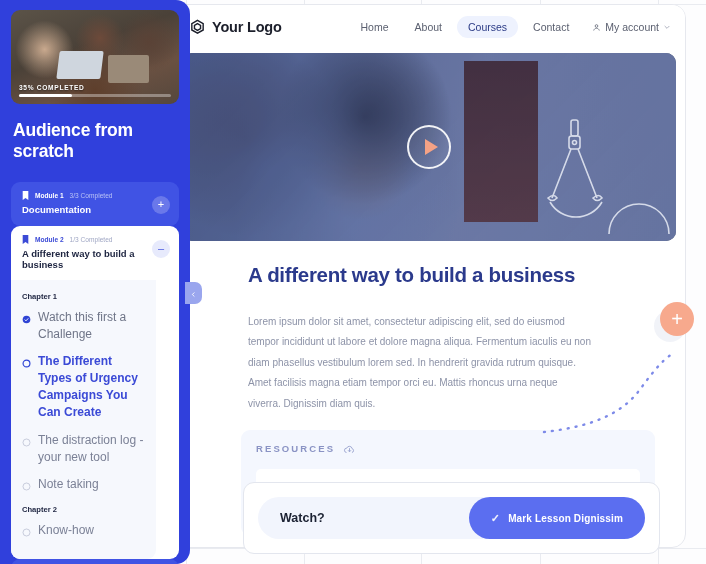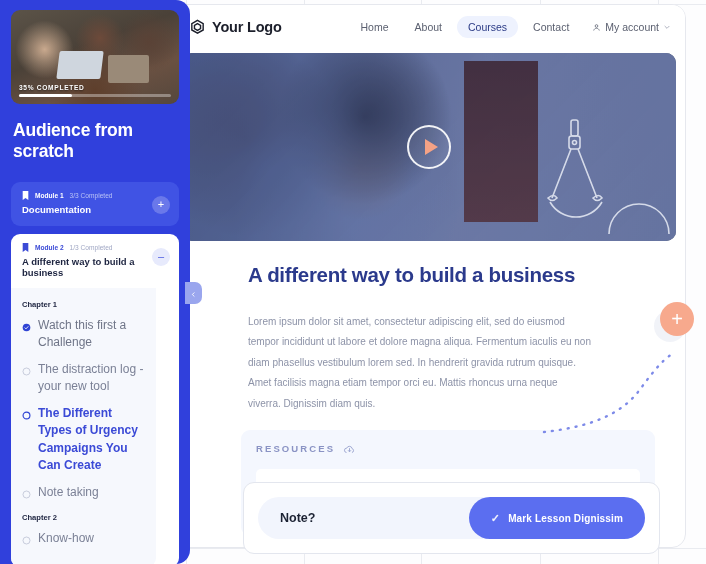--- a/index.html
+++ b/index.html
@@ -213,21 +213,21 @@
   .progress-fill { height: 100%; background: #ffffff; border-radius: 2px; }
 
   .course-title {
     margin: 16px 2px 0 2px;
     font-size: 17.5px; font-weight: 700; color: #ffffff;
     line-height: 1.22; letter-spacing: -0.2px;
   }
 
   .modules { margin-top: 19px; }
   .module {
-    border-radius: 9px; margin-bottom: 8px; position: relative;
+    border-radius: 9px; margin-bottom: 0; position: relative;
     padding: 9px 34px 10px 11px;
     background: #4053e4;
   }
   .module.expanded { background: #ffffff; padding-bottom: 0; }
   .mod-meta { display: flex; align-items: center; gap: 6px; margin-bottom: 4px; }
   .mod-icon { display: block; }
   .mod-num { font-size: 6.6px; font-weight: 700; color: #ffffff; }
   .mod-prog { font-size: 6.6px; color: #b9c2f6; }
   .mod-name { font-size: 9.5px; font-weight: 700; color: #ffffff; line-height: 1.25; }
   .module.expanded .mod-num { color: #3b4ad6; }
@@ -355,21 +355,21 @@
   <svg class="dots" viewBox="0 0 160 100" fill="none">
     <path d="M6 92 C 40 88, 78 80, 100 52 C 112 36, 122 22, 134 14" stroke="#7d8ae8" stroke-width="2.4" stroke-linecap="round" stroke-dasharray="1 7"></path>
   </svg>
 
   <div class="fab">
     <span>+</span>
   </div>
 
   <div class="done-bar">
     <div class="done-inner">
-      <span class="done-label">Note?</span>
+      <span class="done-label">Watch?</span>
       <button class="mark-btn">
         <span class="chk">✓</span>
         <span>Mark Lesson Dignissim</span>
       </button>
     </div>
   </div>
 
   <div class="sidebar">
 
     <div class="course-img">
@@ -420,36 +420,36 @@
           <div class="lesson done">
             <span class="bullet">
               <svg width="9" height="9" viewBox="0 0 20 20">
                   <circle cx="10" cy="10" r="8.5" fill="#2f44d4"></circle>
                   <path d="M6 10.2 L8.8 13 L14 7.4" stroke="#ffffff" stroke-width="2" fill="none"></path>
                 </svg>
             </span>
             <span class="lesson-text">Watch this first a Challenge</span>
           </div>
 
+          <div class="lesson active">
+            <span class="bullet">
+              <svg width="9" height="9" viewBox="0 0 20 20">
+                  <circle cx="10" cy="10" r="7.6" fill="none" stroke="#2f44d4" stroke-width="2.6"></circle>
+                </svg>
+            </span>
+            <span class="lesson-text">The Different Types of Urgency Campaigns You Can Create</span>
+          </div>
+
           <div class="lesson">
             <span class="bullet">
               <svg width="9" height="9" viewBox="0 0 20 20">
                   <circle cx="10" cy="10" r="7.8" fill="none" stroke="#b6bccf" stroke-width="1.6"></circle>
                 </svg>
             </span>
             <span class="lesson-text">The distraction log - your new tool</span>
-          </div>
-
-          <div class="lesson active">
-            <span class="bullet">
-              <svg width="9" height="9" viewBox="0 0 20 20">
-                  <circle cx="10" cy="10" r="7.6" fill="none" stroke="#2f44d4" stroke-width="2.6"></circle>
-                </svg>
-            </span>
-            <span class="lesson-text">The Different Types of Urgency Campaigns You Can Create</span>
           </div>
 
           <div class="lesson">
             <span class="bullet">
               <svg width="9" height="9" viewBox="0 0 20 20">
                   <circle cx="10" cy="10" r="7.8" fill="none" stroke="#b6bccf" stroke-width="1.6"></circle>
                 </svg>
             </span>
             <span class="lesson-text">Note taking</span>
           </div>

